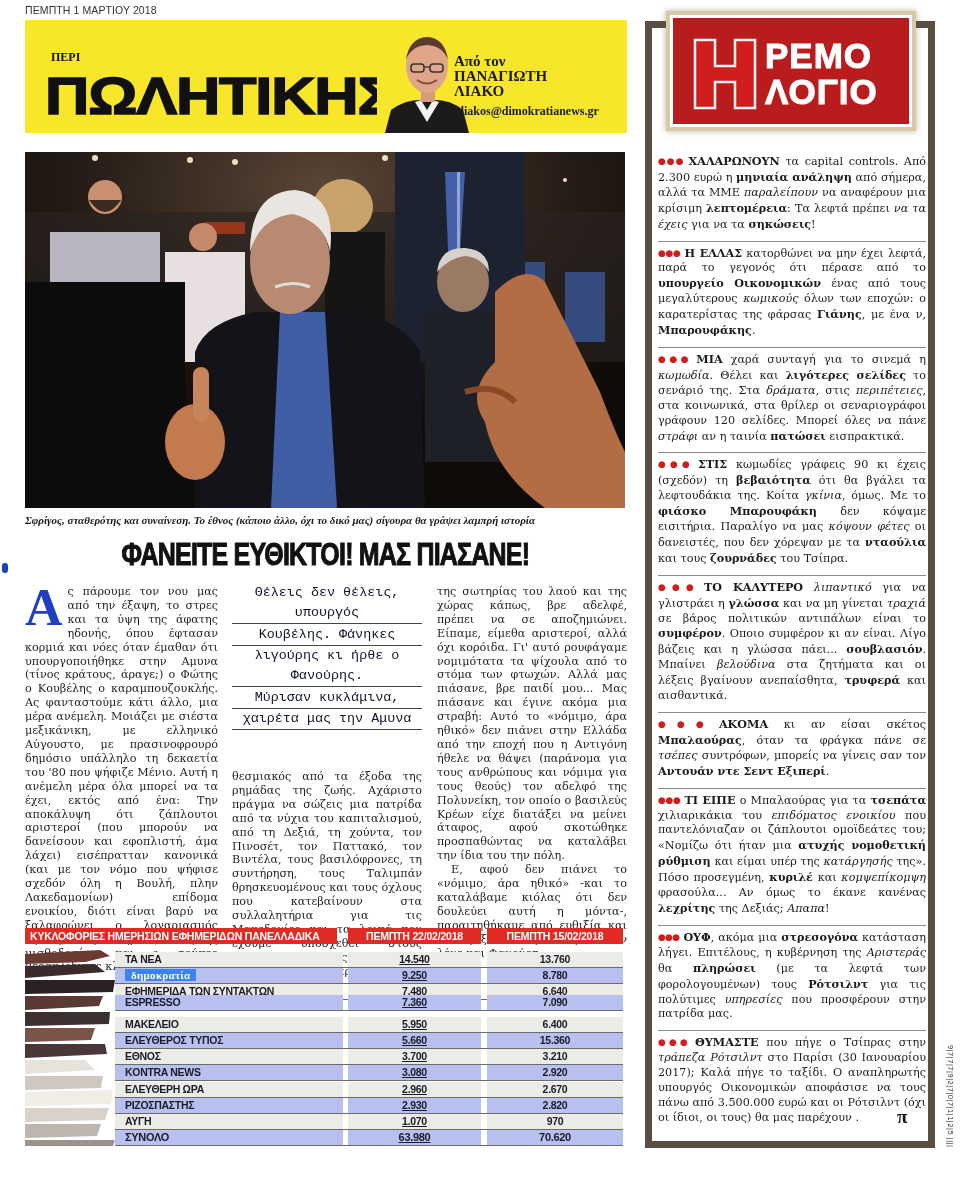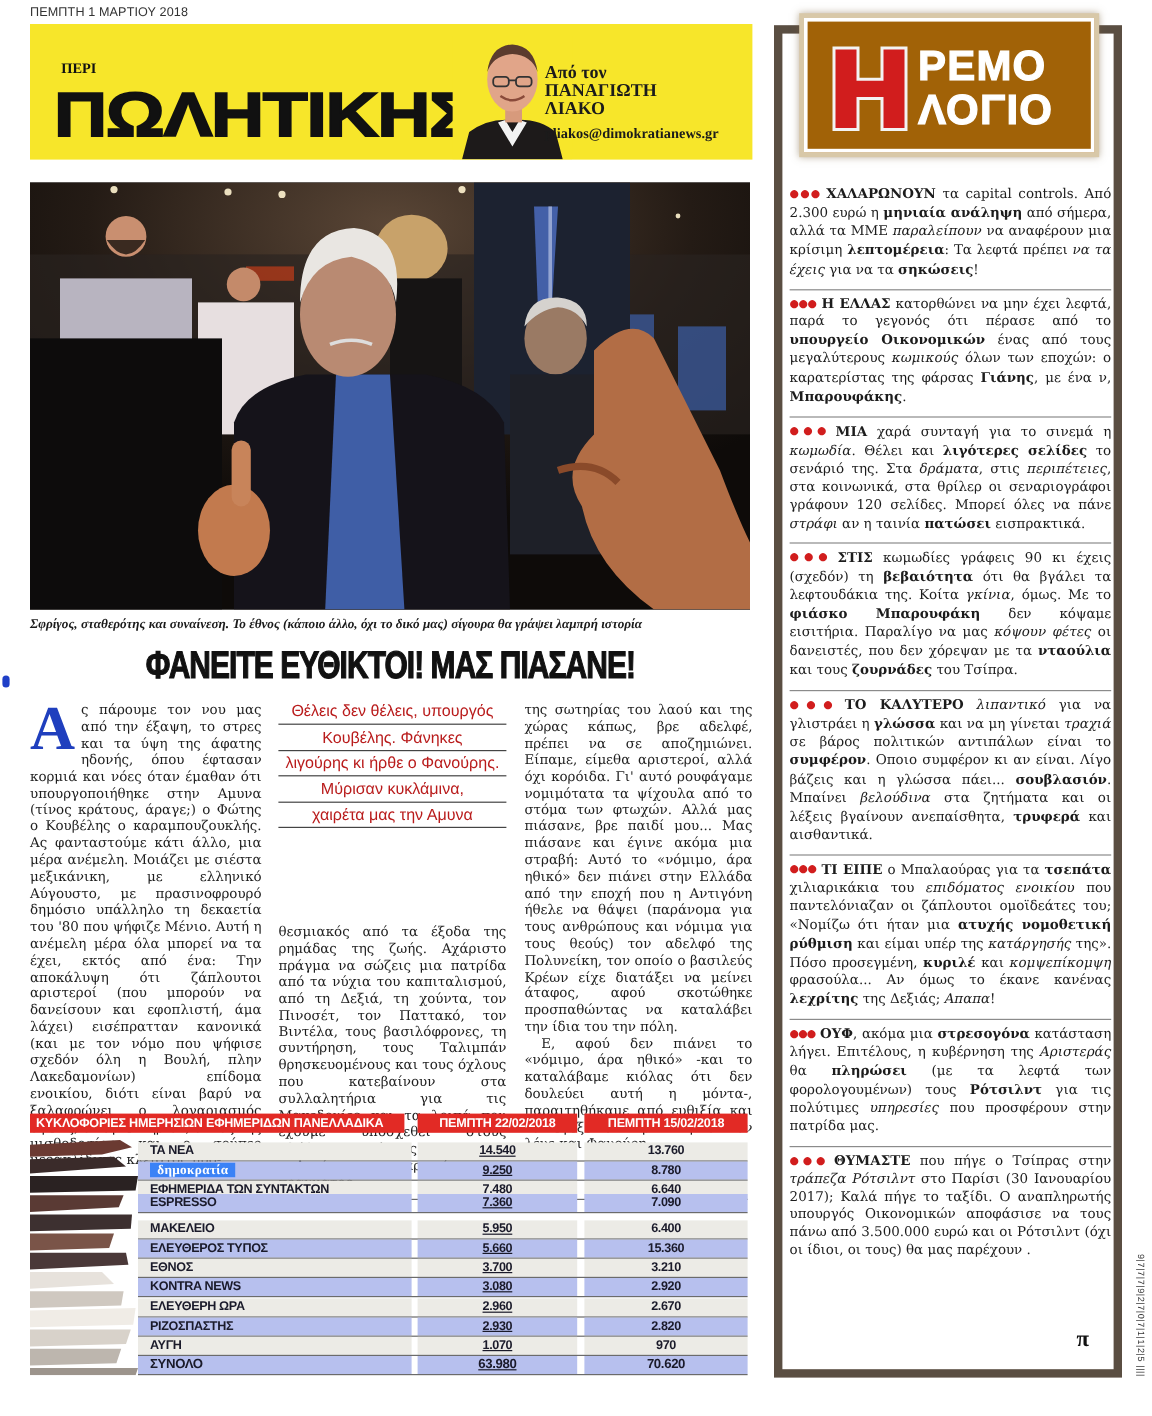--- a/index.html
+++ b/index.html
@@ -27,21 +27,21 @@
   .blue-mark { position: absolute; left: 2px; top: 563px; width: 6px; height: 10px; background: #1f3fc7; border-radius: 3px; }
 
   
   .col { position: absolute; font-family: "DejaVu Serif", "Liberation Serif", serif; font-size: 11.2px; line-height: 13.9px; color: #1e1e1e; text-align: justify; hyphens: manual; }
   .col1 { left: 25px; top: 585px; width: 193px; }
   .col2 { left: 232px; top: 770px; width: 190px; }
   .col3 { left: 437px; top: 585px; width: 190px; }
   .dropcap { float: left; font-family: "Liberation Serif", serif; font-size: 52px; line-height: 42px; color: #1f3fbe; margin: 2px 5px 0 0; font-weight: bold; }
   .indent { text-indent: 14px; }
 
-  .pullquote { position: absolute; left: 232px; top: 583px; width: 190px; font-family: Liberation Sans, sans-serif; font-size: 13.4px; line-height: 20px; color: #b91c1c; text-align: center; }
+  .pullquote { position: absolute; left: 232px; top: 583px; width: 190px; font-family: Liberation Mono, monospace; font-size: 13.4px; line-height: 20px; color: #0f172a; text-align: center; }
   .pullquote div { border-bottom: 1.3px solid #444; padding-bottom: 0px; margin-bottom: 0.5px; display: block; }
 
   
   .circ { position: absolute; left: 25px; top: 928px; width: 598px; height: 218px; }
   .circ .hdr { position: absolute; top: 0; height: 16px; background: #e22a25; color: #fff; font-family: "Liberation Sans", sans-serif; font-weight: bold; font-size: 10.5px; line-height: 16px; letter-spacing: -0.2px; }
   .circ .hdr.h0 { left: 0; width: 312px; padding-left: 5px; }
   .circ .hdr.h1 { left: 323px; width: 133px; text-align: center; }
   .circ .hdr.h2 { left: 462px; width: 136px; text-align: center; }
   .circ .papers { position: absolute; left: 0; top: 22px; width: 95px; height: 196px; }
   .circ .row { position: absolute; left: 90px; width: 508px; height: 15px; font-family: "Liberation Sans", sans-serif; font-weight: bold; font-size: 10.5px; line-height: 15px; color: #1a1a2a; letter-spacing: -0.3px; }
@@ -53,21 +53,21 @@
   .circ .row .s2 { left: 372px; width: 136px; }
   .circ .row .name { position: absolute; left: 10px; top: 0; }
   .circ .row .v1 { position: absolute; left: 233px; width: 133px; text-align: center; top: 0; text-decoration: underline; }
   .circ .row .v2 { position: absolute; left: 372px; width: 136px; text-align: center; top: 0; }
   .circ .row .line { position: absolute; left: 0; right: 0; bottom: -1px; height: 1px; background: #6b6b6b; }
   .circ .row .logo-box { background: #3b82f6; color: #fff; font-family: "Liberation Serif", serif; font-weight: bold; font-size: 11px; padding: 0 6px; letter-spacing: 0.3px; }
   .circ .row.total { font-size: 11px; }
 
   
   .diary { position: absolute; left: 645px; top: 21px; width: 290px; height: 1127px; border: 7px solid #5a4e42; background: #fff; }
-  .diary-head { position: absolute; left: 670px; top: 15px; width: 242px; height: 112px; background: #a16207; border: 3px solid #fff; box-shadow: 0 0 0 4px #d8c8a8, 0 0 6px 4px rgba(120,95,60,0.5); }
+  .diary-head { position: absolute; left: 670px; top: 15px; width: 242px; height: 112px; background: #b91c1c; border: 3px solid #fff; box-shadow: 0 0 0 4px #d8c8a8, 0 0 6px 4px rgba(120,95,60,0.5); }
   .diary-head .row1, .diary-head .row2 { position: absolute; left: 92px; font-family: "Liberation Sans", sans-serif; font-weight: 900; font-size: 35px; color: #fff; letter-spacing: 1px; line-height: 35px; -webkit-text-stroke: 1px #fff; }
   .diary-head .row1 { top: 20px; }
   .diary-head .row2 { top: 56px; }
 
   .entries { position: absolute; left: 658px; top: 150px; width: 268px; }
   .entry { font-family: "DejaVu Serif", "Liberation Serif", serif; font-size: 11.2px; line-height: 14.9px; color: #1c1c1c; text-align: justify; padding: 4px 0 8px 0; border-bottom: 1.6px solid #8b8b8b; margin-bottom: 0; }
   .entry:last-child { border-bottom: none; }
   .entry .dots { color: #d11d1d; font-weight: bold; letter-spacing: -1px; margin-right: 4px; font-family: "DejaVu Sans", sans-serif; font-size: 9px; vertical-align: 1px; }
   .entry b { font-weight: bold; }
   .entry i { font-style: italic; }
@@ -330,20 +330,21 @@
   <div class="row1">ΡΕΜΟ</div>
   <div class="row2">ΛΟΓΙΟ</div>
 </div>
 
 <div class="entries" id="diary-entries">
     <div class="entry"><span class="dots">●●●</span><span><b>ΧΑΛΑΡΩΝΟΥΝ</b> τα capital controls. Από 2.300 ευρώ η <b>μηνιαία ανάληψη</b> από σήμερα, αλλά τα ΜΜΕ <i>παραλείπουν</i> να αναφέρουν μια κρίσιμη <b>λεπτομέρεια</b>: Τα λεφτά πρέπει <i>να τα έχεις</i> για να τα <b>σηκώσεις</b>!</span></div>
     <div class="entry"><span class="dots">●●●</span><span><b>Η ΕΛΛΑΣ</b> κατορθώνει να μην έχει λεφτά, παρά το γεγονός ότι πέρασε από το <b>υπουργείο Οικονομικών</b> ένας από τους μεγαλύτερους <i>κωμικούς</i> όλων των εποχών: ο καρατερίστας της φάρσας <b>Γιάνης</b>, με ένα ν, <b>Μπαρουφάκης</b>.</span></div>
     <div class="entry"><span class="dots">●●●</span><span><b>ΜΙΑ</b> χαρά συνταγή για το σινεμά η <i>κωμωδία</i>. Θέλει και <b>λιγότερες σελίδες</b> το σενάριό της. Στα <i>δράματα</i>, στις <i>περιπέτειες</i>, στα κοινωνικά, στα θρίλερ οι σεναριογράφοι γράφουν 120 σελίδες. Μπορεί όλες να πάνε <i>στράφι</i> αν η ταινία <b>πατώσει</b> εισπρακτικά.</span></div>
     <div class="entry"><span class="dots">●●●</span><span><b>ΣΤΙΣ</b> κωμωδίες γράφεις 90 κι έχεις (σχεδόν) τη <b>βεβαιότητα</b> ότι θα βγάλει τα λεφτουδάκια της. Κοίτα <i>γκίνια</i>, όμως. Με το <b>φιάσκο Μπαρουφάκη</b> δεν κόψαμε εισιτήρια. Παραλίγο να μας <i>κόψουν φέτες</i> οι δανειστές, που δεν χόρεψαν με τα <b>νταούλια</b> και τους <b>ζουρνάδες</b> του Τσίπρα.</span></div>
     <div class="entry"><span class="dots">●●●</span><span><b>ΤΟ ΚΑΛΥΤΕΡΟ</b> <i>λιπαντικό</i> για να γλιστράει η <b>γλώσσα</b> και να μη γίνεται <i>τραχιά</i> σε βάρος πολιτικών αντιπάλων είναι το <b>συμφέρον</b>. Οποιο συμφέρον κι αν είναι. Λίγο βάζεις και η γλώσσα πάει... <b>σουβλασιόν</b>. Μπαίνει <i>βελούδινα</i> στα ζητήματα και οι λέξεις βγαίνουν ανεπαίσθητα, <b>τρυφερά</b> και αισθαντικά.</span></div>
+    <div class="entry"><span class="dots">●●●</span><span><b>ΑΚΟΜΑ</b> κι αν είσαι σκέτος <b>Μπαλαούρας</b>, όταν τα φράγκα πάνε σε <i>τσέπες</i> συντρόφων, μπορείς να γίνεις σαν τον <b>Αντουάν ντε Σεντ Εξιπερί</b>.</span></div>
     <div class="entry"><span class="dots">●●●</span><span><b>ΤΙ ΕΙΠΕ</b> ο Μπαλαούρας για τα <b>τσεπάτα</b> χιλιαρικάκια του <i>επιδόματος ενοικίου</i> που παντελόνιαζαν οι ζάπλουτοι ομοϊδεάτες του; «Νομίζω ότι ήταν μια <b>ατυχής νομοθετική ρύθμιση</b> και είμαι υπέρ της <i>κατάργησής</i> της». Πόσο προσεγμένη, <b>κυριλέ</b> και <i>κομψεπίκομψη</i> φρασούλα... Αν όμως το έκανε κανένας <b>λεχρίτης</b> της Δεξιάς; <i>Απαπα</i>!</span></div>
     <div class="entry"><span class="dots">●●●</span><span><b>ΟΥΦ</b>, ακόμα μια <b>στρεσογόνα</b> κατάσταση λήγει. Επιτέλους, η κυβέρνηση της <i>Αριστεράς</i> θα <b>πληρώσει</b> (με τα λεφτά των φορολογουμένων) τους <b>Ρότσιλντ</b> για τις πολύτιμες <i>υπηρεσίες</i> που προσφέρουν στην πατρίδα μας.</span></div>
     <div class="entry"><span class="dots">●●●</span><span><b>ΘΥΜΑΣΤΕ</b> που πήγε ο Τσίπρας στην <i>τράπεζα Ρότσιλντ</i> στο Παρίσι (30 Ιανουαρίου 2017); Καλά πήγε το ταξίδι. Ο αναπληρωτής υπουργός Οικονομικών  αποφάσισε να τους  πάνω από 3.500.000 ευρώ και οι Ρότσιλντ (όχι οι ίδιοι, οι  τους) θα μας παρέχουν .</span></div>
   </div>
 <div class="signature">π</div>
 
 <div class="barcode-text">
     <span>9|7|7|7|9|2|7|0|7|1|1|2|5 ||||</span>
   </div>
 

